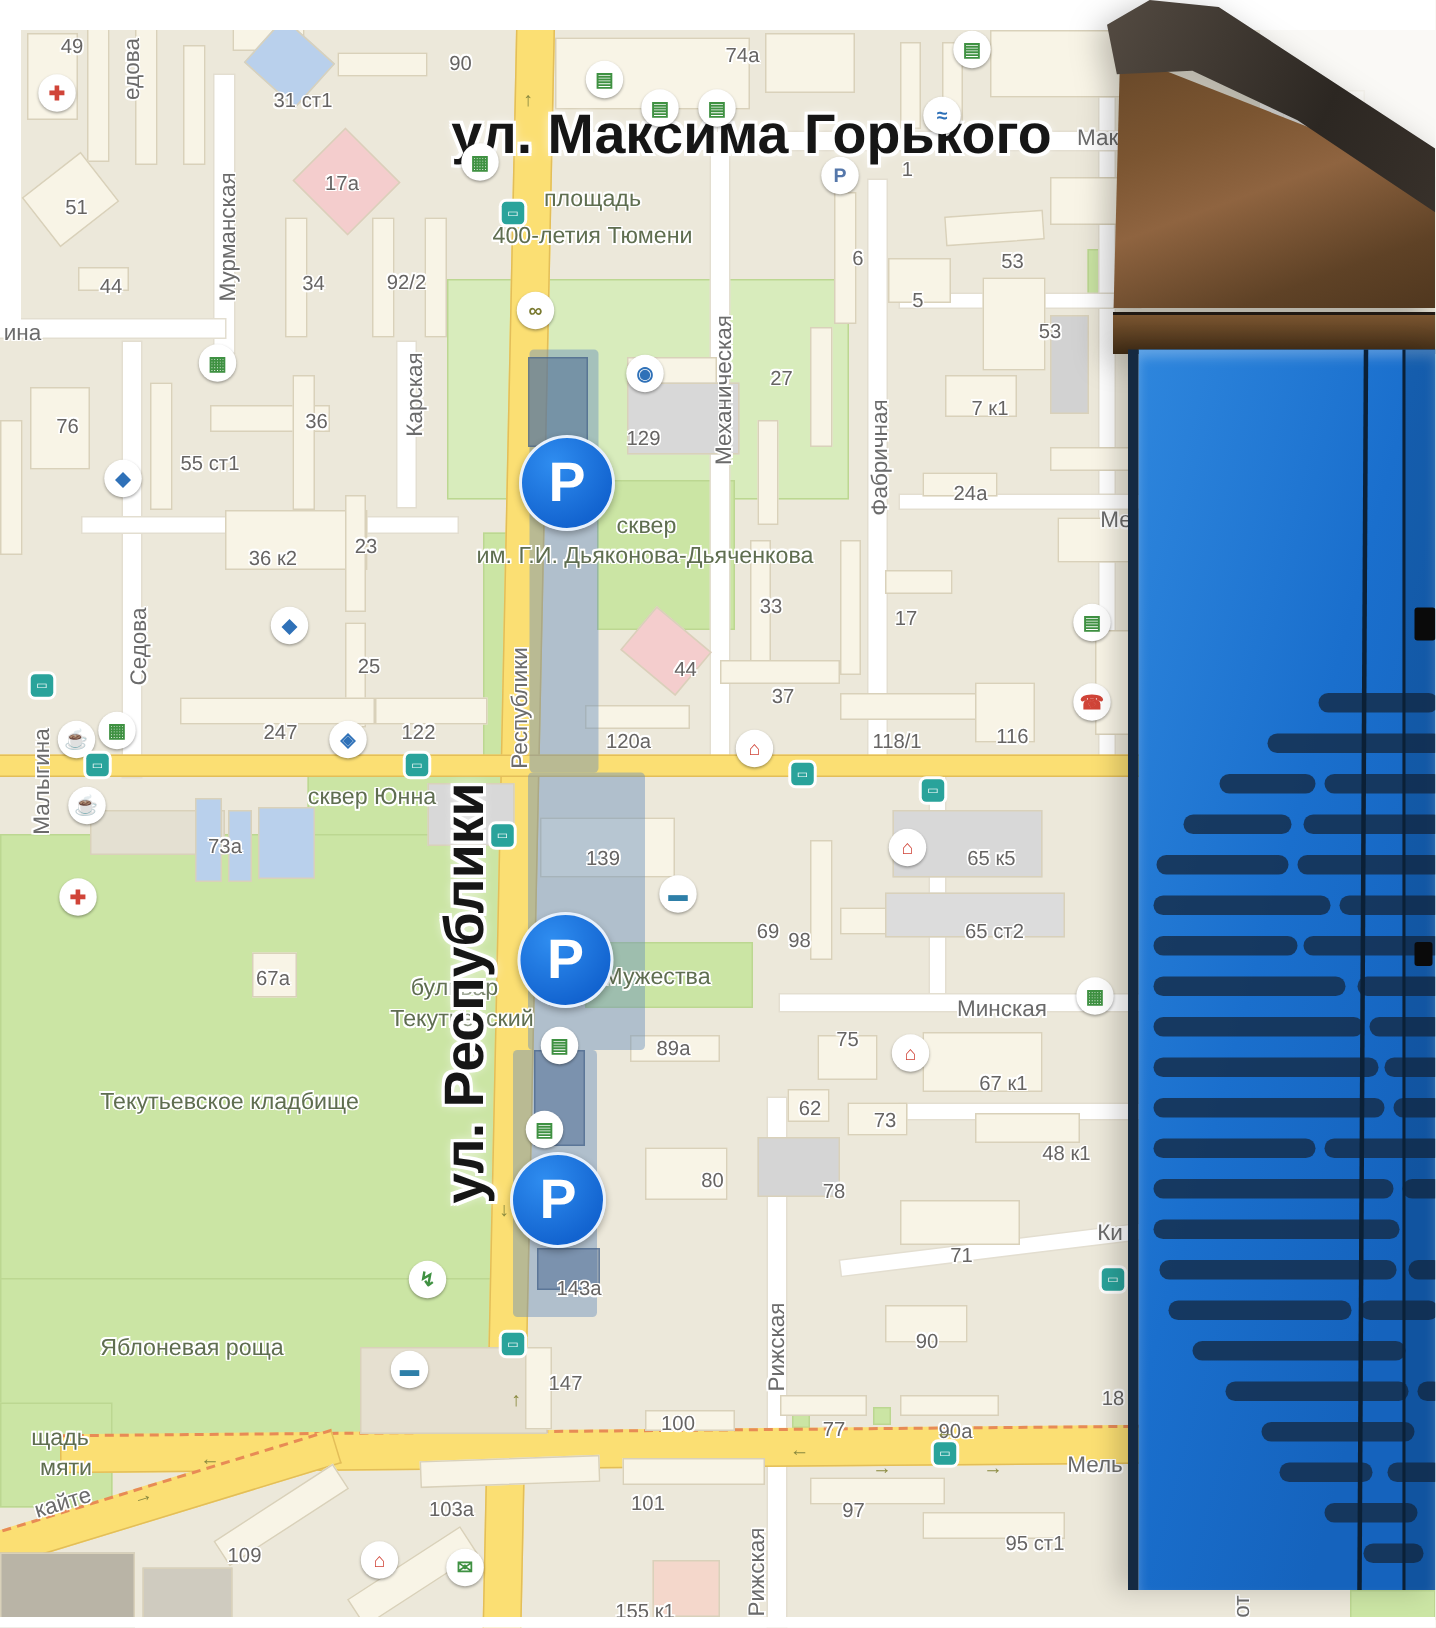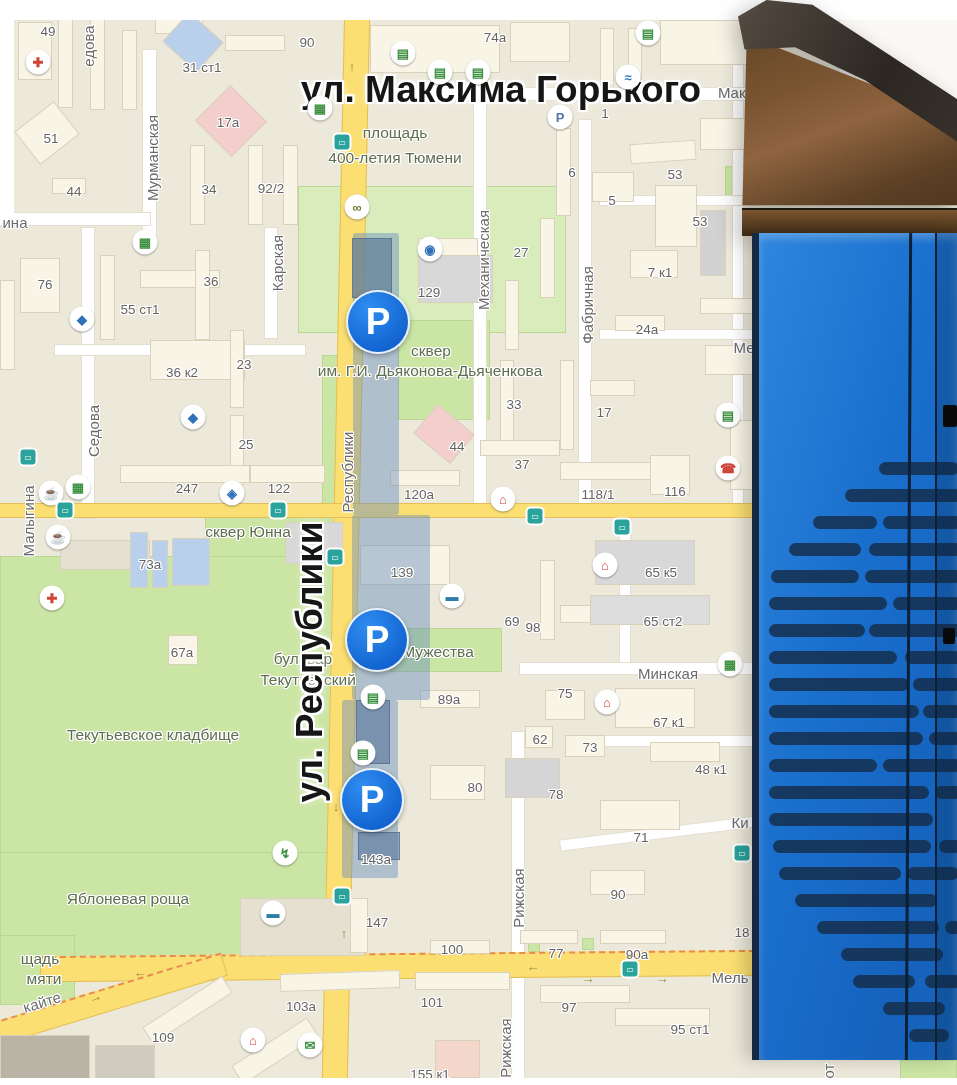--- a/index.html
+++ b/index.html
@@ -234,21 +234,21 @@
         <div class="num" style="left: 565px; top: 693px;">75</div>
         <div class="num" style="left: 669px; top: 722px;">67 к1</div>
         <div class="num" style="left: 540px; top: 739px;">62</div>
         <div class="num" style="left: 590px; top: 747px;">73</div>
         <div class="num" style="left: 711px; top: 769px;">48 к1</div>
         <div class="num" style="left: 449px; top: 699px;">89а</div>
         <div class="num" style="left: 475px; top: 787px;">80</div>
         <div class="num" style="left: 556px; top: 794px;">78</div>
         <div class="num" style="left: 641px; top: 837px;">71</div>
         <div class="num" style="left: 618px; top: 894px;">90</div>
-        <div class="num" style="left: 376px; top: 859px;">143а</div>
+        <div class="num" style="left: 386px; top: 859px;">143а</div>
         <div class="num" style="left: 377px; top: 922px;">147</div>
         <div class="num" style="left: 452px; top: 949px;">100</div>
         <div class="num" style="left: 556px; top: 953px;">77</div>
         <div class="num" style="left: 637px; top: 954px;">90а</div>
         <div class="num" style="left: 742px; top: 932px;">18</div>
         <div class="num" style="left: 163px; top: 1037px;">109</div>
         <div class="num" style="left: 301px; top: 1006px;">103а</div>
         <div class="num" style="left: 432px; top: 1002px;">101</div>
         <div class="num" style="left: 569px; top: 1007px;">97</div>
         <div class="num" style="left: 690px; top: 1029px;">95 ст1</div>

